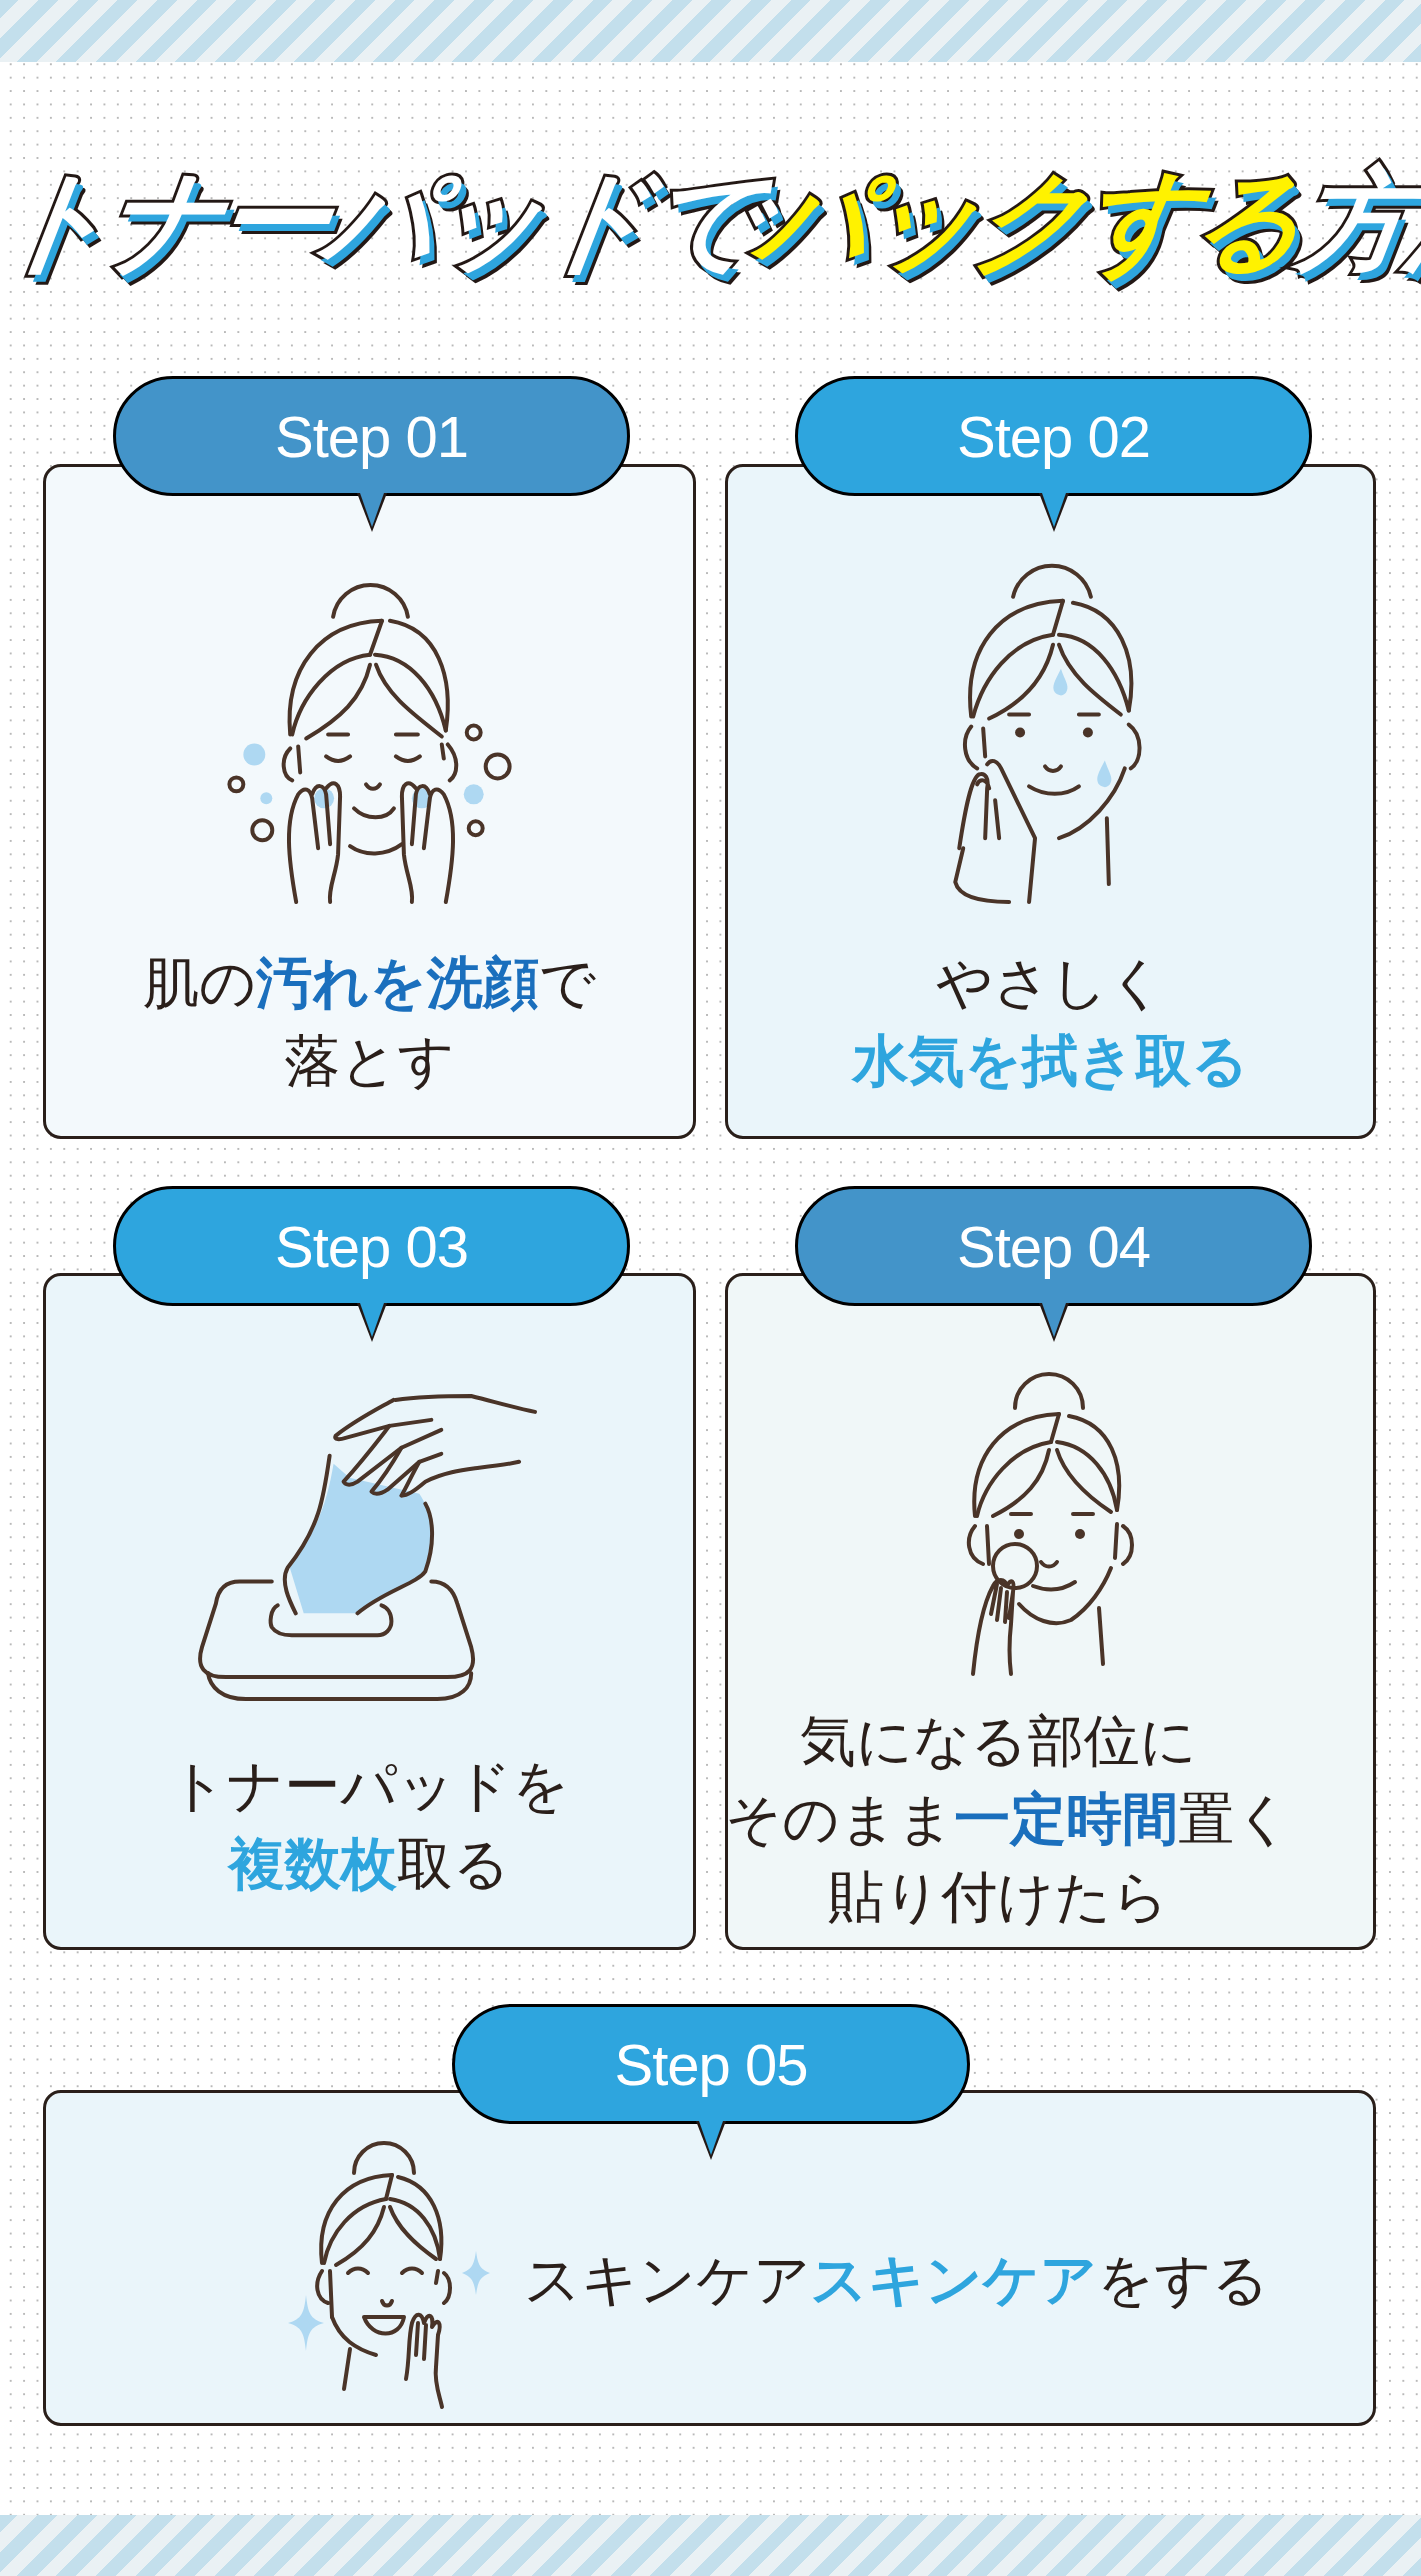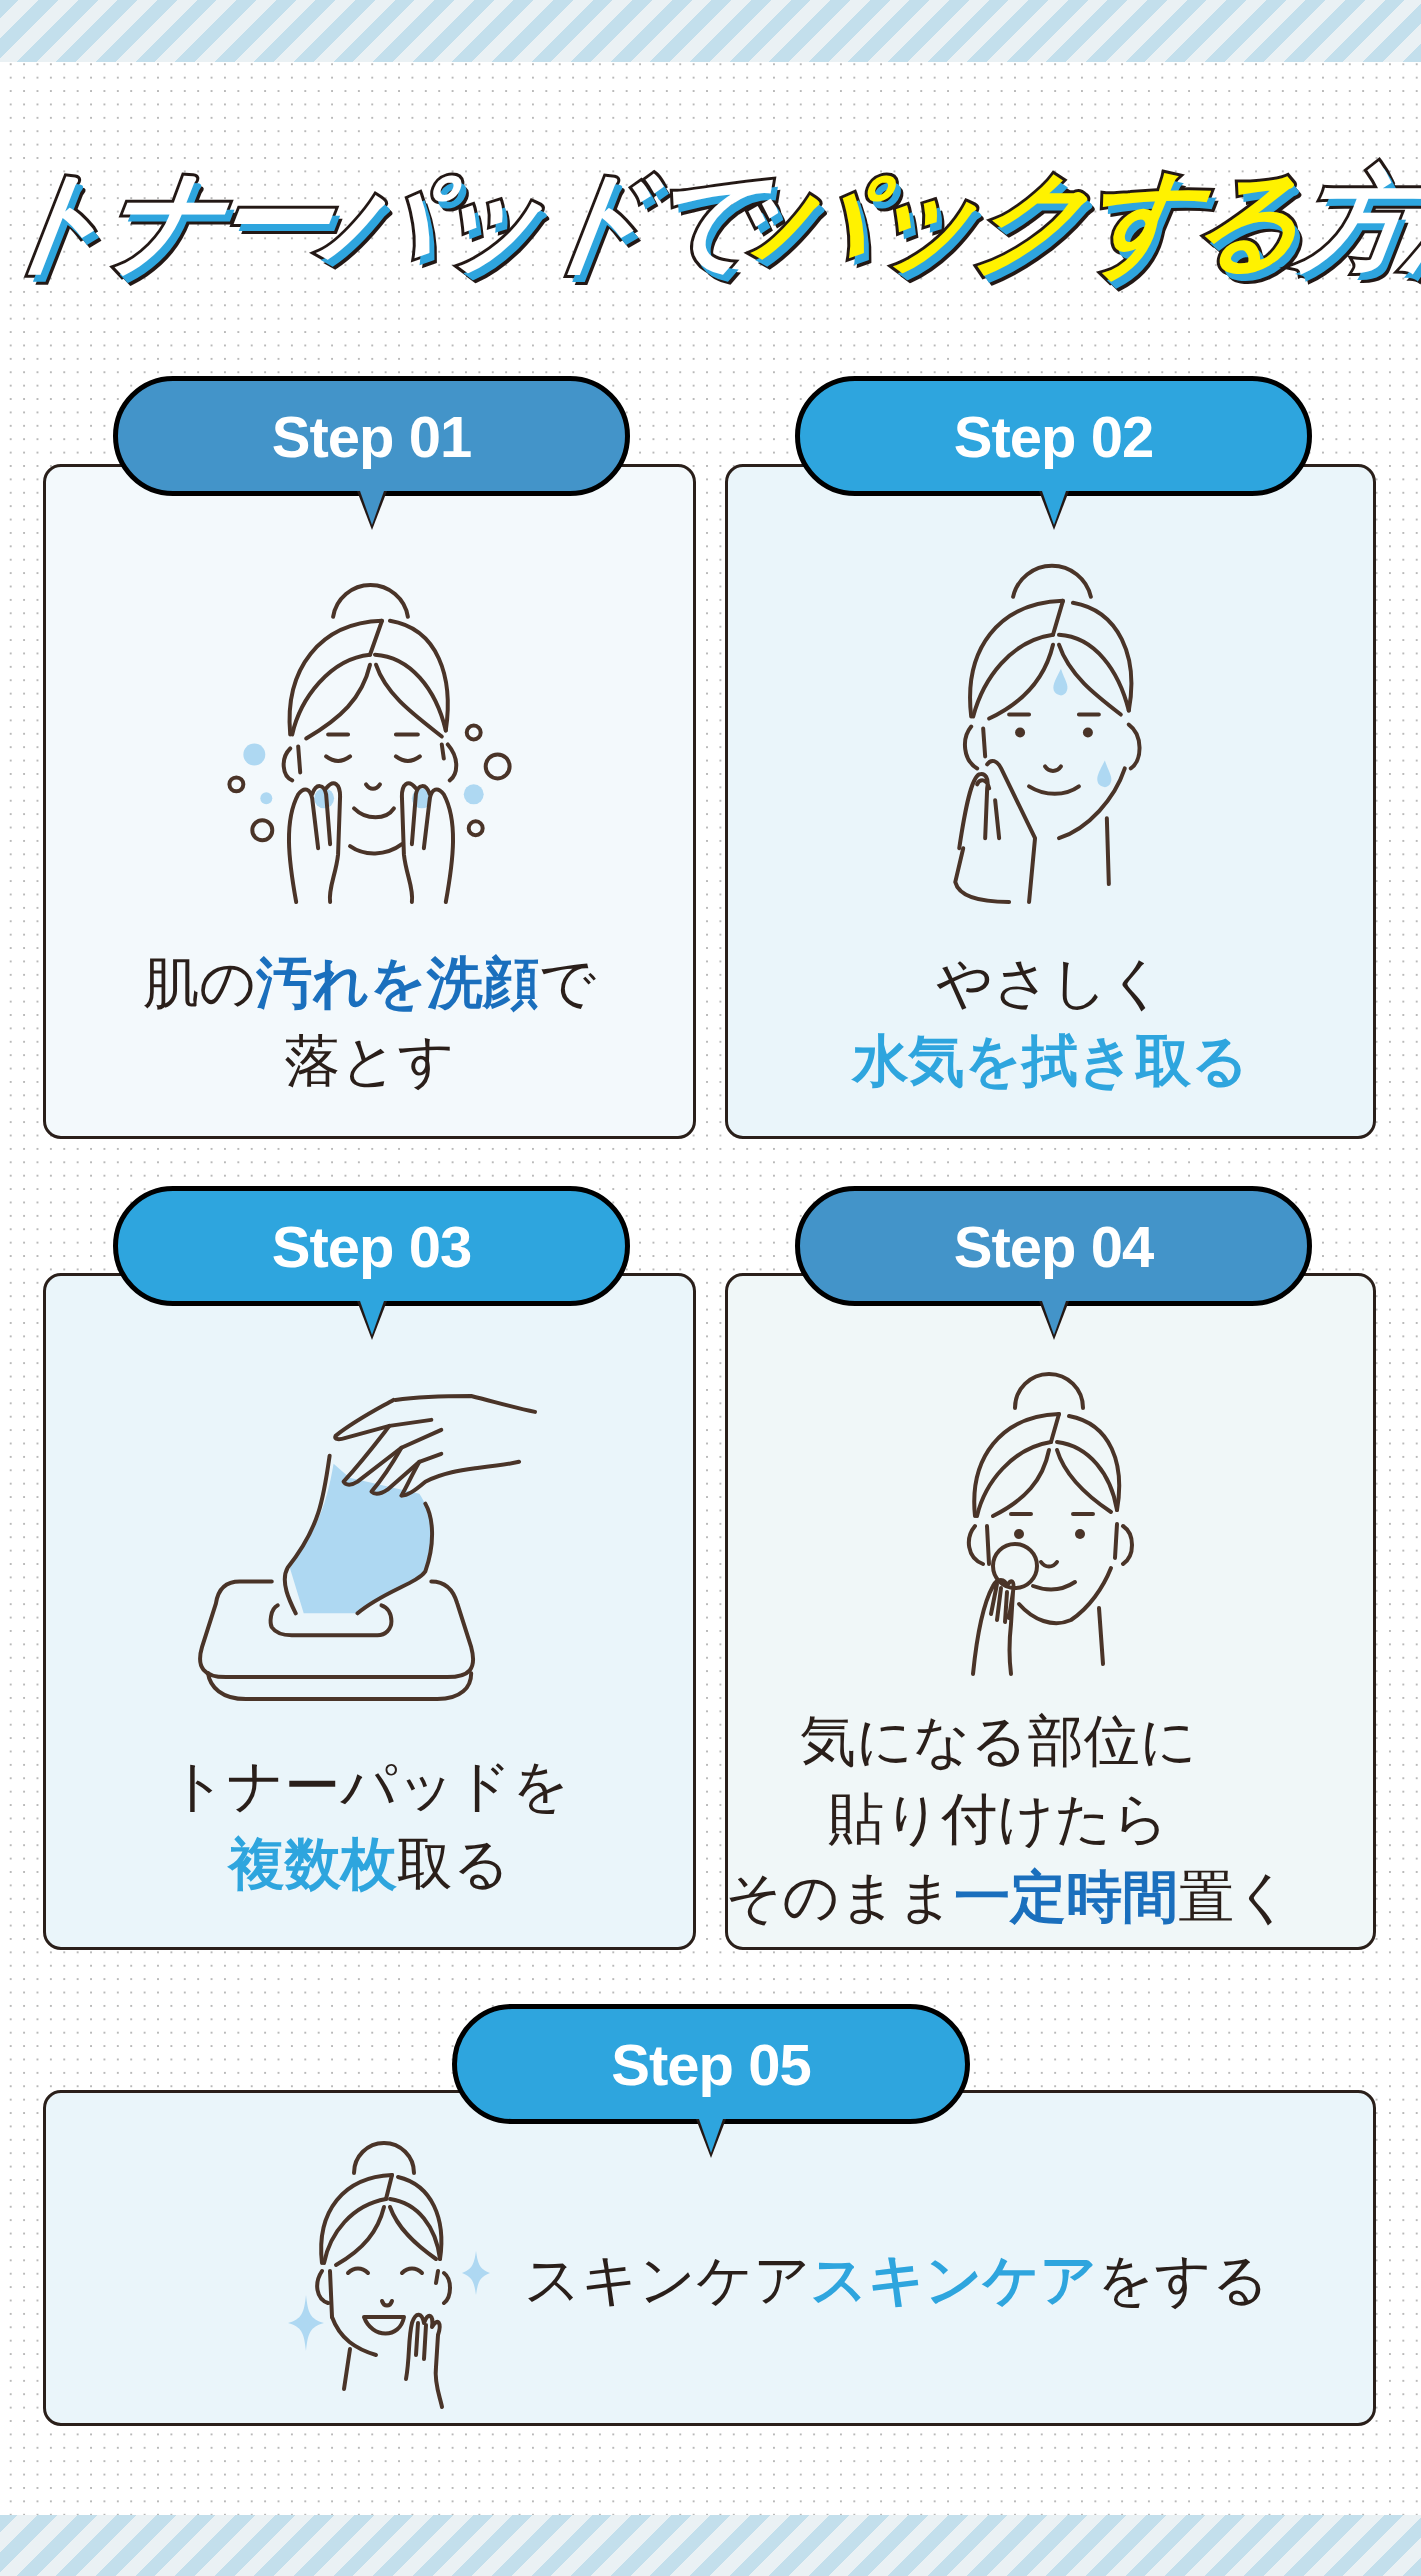--- a/index.html
+++ b/index.html
@@ -36,23 +36,23 @@
   .card {
     position: absolute; box-sizing: border-box;
     border: 3px solid #2a1f1a; border-radius: 18px;
     background: #f3f9fc;
   }
   .card.alt { background: #eaf5fa; }
   .card.alt2 { background: #f0f7f8; }
 
   .pill {
     position: absolute; box-sizing: border-box; height: 120px;
-    border: 5px solid #000000; border-radius: 60px;
+    border: 3px solid #000000; border-radius: 60px;
     display: flex; align-items: center; justify-content: center;
-    color: #fff; font-size: 58px; font-weight: bold; letter-spacing: -1px;
+    color: #fff; font-size: 58px; font-weight: normal; letter-spacing: -1px;
     font-family: "Liberation Sans", "DejaVu Sans", sans-serif;
     z-index: 3;
   }
   .pill::after {
     content: ""; position: absolute; left: 50%; bottom: -34px; transform: translateX(-50%);
     width: 0; height: 0;
     border-left: 12px solid transparent; border-right: 12px solid transparent;
     border-top: 34px solid var(--pc);
   }
   .pill::before {
@@ -188,22 +188,22 @@
     <circle cx="80" cy="176" r="5" fill="#4a3428"></circle>
     <circle cx="141" cy="176" r="5" fill="#4a3428"></circle>
     <path class="ln" d="M102 204 C106 210 114 210 118 204"></path>
     <path class="ln" d="M94 228 C110 234 124 232 136 224"></path>
     <circle class="ln" cx="76" cy="208" r="22"></circle>
     <path class="ln" d="M80 246 C94 262 114 270 132 262 C150 250 164 230 172 210 M160 250 L164 306"></path>
     <path class="ln" d="M34 316 C38 276 44 246 54 228 C58 220 66 220 68 228 C72 220 76 222 74 234 L70 260 M58 226 L52 256 M62 230 L58 262 M68 234 L66 264 M74 234 L72 266 C70 284 70 300 72 316"></path>
   </svg>
   <div class="caption" style="left:725px;top:1702px;width:547px;">
     <div><span>気になる部位に</span></div>
+    <div><span>そのまま</span><span class="hl-dark">一定時間</span><span>置く</span></div>
     <div><span>貼り付けたら</span></div>
-    <div><span>そのまま</span><span class="hl-dark">一定時間</span><span>置く</span></div>
   </div>
 </section>
 
 <section>
   <div class="card alt" style="left:43px;top:2090px;width:1333px;height:336px;"></div>
   <div class="pill bright" style="left:452px;top:2004px;width:518px;">Step 05</div>
   <svg class="illus" style="left:280px;top:2127px;" width="240" height="290" viewBox="0 0 240 290">
     <path class="ln" d="M74 46 A30 30 0 0 1 134 46"></path>
     <path class="ln" d="M42 136 C36 84 64 50 112 48 M118 50 C152 58 166 92 160 132"></path>
     <path class="ln" d="M112 48 L106 72"></path>

